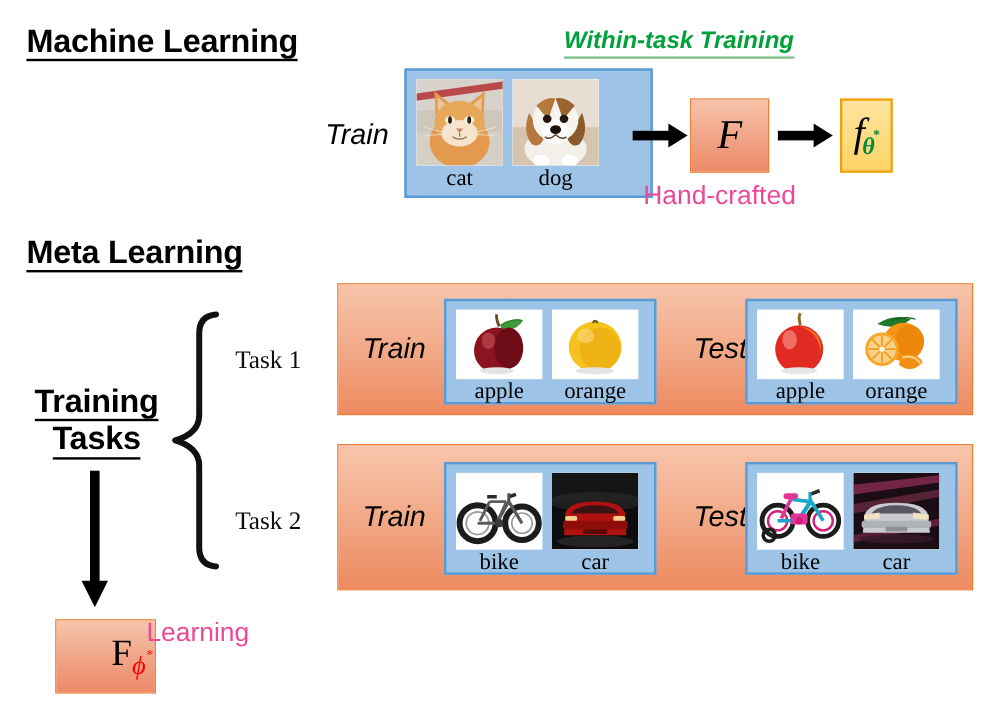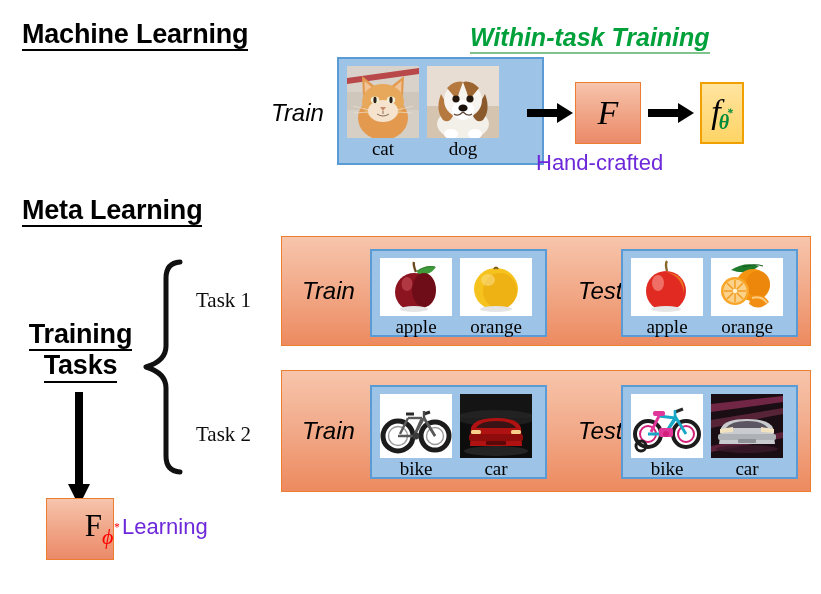--- a/index.html
+++ b/index.html
@@ -28,21 +28,21 @@
     letter-spacing: -0.2px;
     white-space: nowrap;
     border-bottom: 2.5px solid #000000;
     padding-bottom: 1px;
     line-height: 1.05;
   }
 
   
   .callout-title {
     font-family: "Liberation Sans", sans-serif;
-    font-size: 25px;
+    font-size: 20px;
     font-weight: 700;
     font-style: italic;
     white-space: nowrap;
     line-height: 1.05;
     padding-bottom: 2px;
   }
   .callout-green {
     color: #00A13A;
     border-bottom: 2.5px solid #7FC48C;
   }
@@ -57,21 +57,21 @@
     font-style: italic;
     font-size: 24px;
     color: #000000;
     white-space: nowrap;
     line-height: 1;
   }
 
   .plain-label {
     font-family: "Liberation Sans", sans-serif;
     font-size: 22px;
-    color: #6d28d9;
+    color: #ec4899;
     white-space: nowrap;
     line-height: 1.15;
     text-align: right;
   }
 
   .task-label {
     font-family: Liberation Serif, serif;
     font-size: 21px;
     color: #0d0d0d;
     white-space: nowrap;
@@ -459,21 +459,21 @@
     </div>
   </div>
 
   <div class="abs" style="left:62px; top:392px;">
     <svg width="34" height="118" viewBox="0 0 34 118">
       <rect x="13" y="0" width="8" height="96" fill="#000000"></rect>
       <path d="M6 92 L17 114 L28 92 Z" fill="#000000"></path>
     </svg>
   </div>
 
-  <div class="abs fn-box fn-box-f" style="left:46px; top:498px; width:68px; height:62px;padding-left:44px;">
+  <div class="abs fn-box fn-box-f" style="left:46px; top:516px; width:84px; height:62px;padding-left:44px;">
     <span style="display:inline-block; white-space:nowrap;">
       <span class="math-F-upright">F</span><span class="math-sub-red">ϕ</span><span class="math-sub-red star-sup">*</span>
     </span>
   </div>
 
   <div class="abs" style="left:122px; top:514px;">
     <div class="plain-label">Learning</div>
   </div>
 
 

